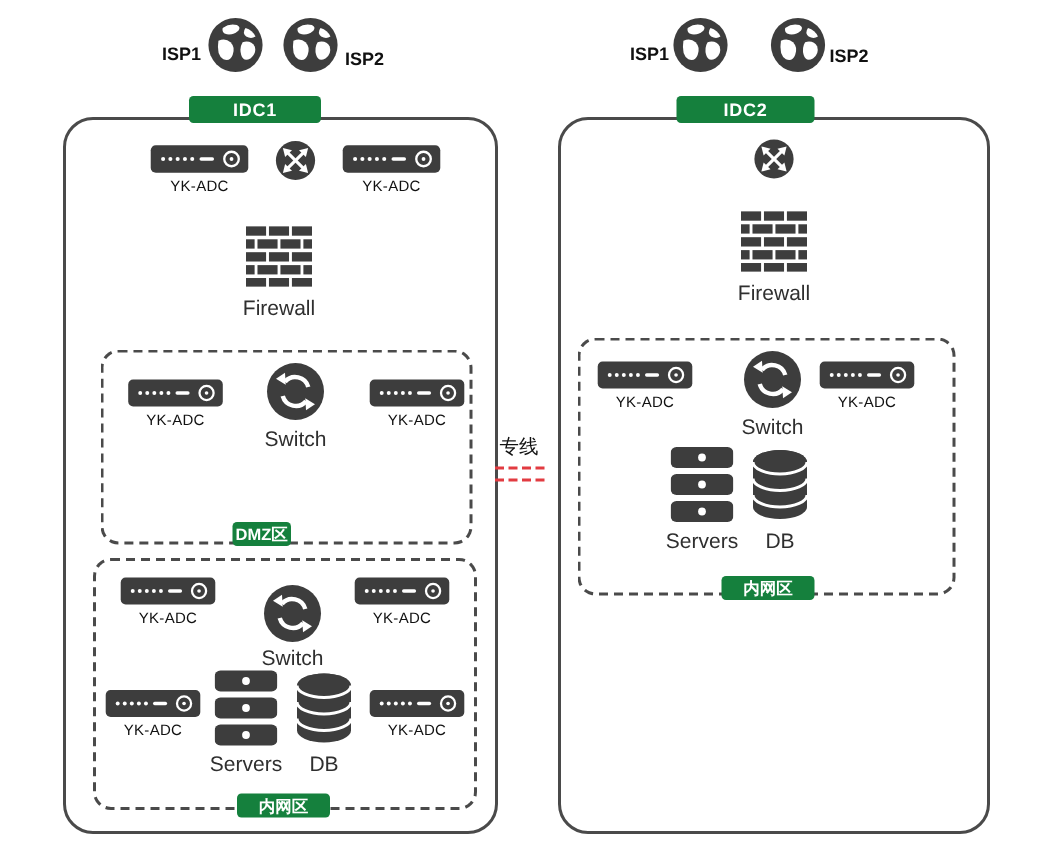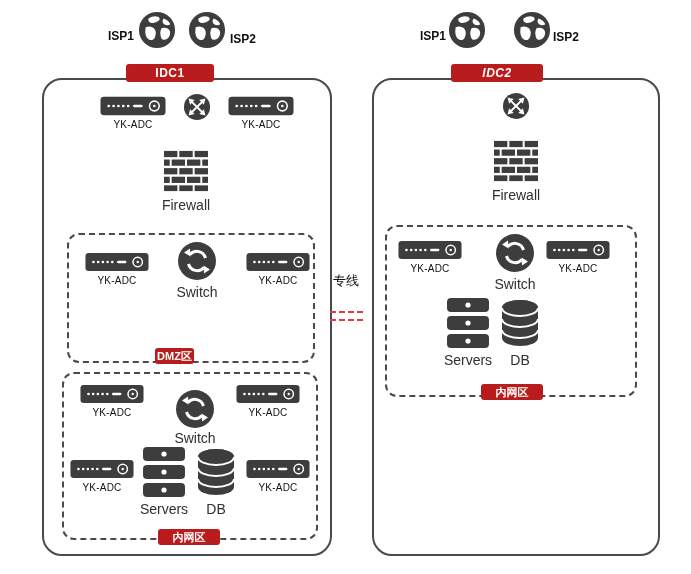--- a/index.html
+++ b/index.html
@@ -3,21 +3,21 @@
 <meta charset="utf-8">
 <style>
   * { margin:0; padding:0; box-sizing:border-box; }
   html,body { background:#ffffff; }
   body { font-family:"Liberation Sans","DejaVu Sans",sans-serif; color:#1a1a1a; }
   .canvas { position:relative; width:691px; height:574px; background:#ffffff; overflow:hidden;padding-left:48px; }
 
   .idc-box   { position:absolute; border:2.5px solid #4a4a4a; border-radius:20px; background:#ffffff; }
   .dashed-box{ position:absolute; border:2px dashed #4a4a4a; border-radius:12px; }
 
-  .badge { position:absolute; background:#b91c1c; color:#ffffff; display:flex;
+  .badge { position:absolute; background:#15803d; color:#ffffff; display:flex;
            align-items:center; justify-content:center; border-radius:3px; font-weight:bold; }
   .badge.idc  { font-size:12px; letter-spacing:0.5px; }
   .badge.zone { font-size:11px; }
 
   .lbl { position:absolute; text-align:center; line-height:1.15; }
   .lbl.adc { font-size:10px; font-weight:normal; color:#111; letter-spacing:0.2px; }
   .lbl.dev { font-size:14px; color:#2f2f2f; }
   .lbl.isp { font-size:12px; font-weight:bold; color:#111; }
   .lbl.link{ font-size:13px; color:#111; }
 
@@ -188,33 +188,33 @@
   <svg class="icon" style="left:70px;top:459px;width:64px;height:20px;">
       <use href="#sym-adc"></use>
     </svg>
   <svg class="icon" style="left:246px;top:459px;width:64px;height:20px;">
       <use href="#sym-adc"></use>
     </svg>
   <div class="lbl adc" style="left:70px;top:482px;width:64px;">YK-ADC</div>
   <div class="lbl adc" style="left:246px;top:482px;width:64px;">YK-ADC</div>
   <div class="badge zone" style="left:158px;top:529px;width:62px;height:16px;">内网区</div>
 
-  <div class="lbl link" style="left:328px;top:274px;width:36px;">专线</div>
+  <div class="lbl link" style="left:328px;top:291px;width:36px;">专线</div>
   <div class="redline" style="left:330px;top:311px;width:33px;"></div>
   <div class="redline" style="left:330px;top:319px;width:33px;"></div>
 
   <svg class="icon" style="left:448px;top:11px;width:38px;height:38px;">
       <use href="#sym-globe"></use>
     </svg>
   <svg class="icon" style="left:513px;top:11px;width:38px;height:38px;">
       <use href="#sym-globe"></use>
     </svg>
   <div class="lbl isp" style="left:408px;top:30px;width:38px;text-align:right;">ISP1</div>
   <div class="lbl isp" style="left:553px;top:31px;width:40px;text-align:left;">ISP2</div>
-  <div class="badge idc" style="left:451px;top:64px;width:92px;height:18px;font-style:italic;">IDC2</div>
+  <div class="badge idc" style="left:451px;top:64px;width:92px;height:18px;">IDC2</div>
 
   <svg class="icon" style="left:502px;top:92px;width:28px;height:28px;">
       <use href="#sym-router"></use>
     </svg>
   <svg class="icon" style="left:494px;top:139px;width:44px;height:44px;">
       <use href="#sym-firewall"></use>
     </svg>
   <div class="lbl dev" style="left:476px;top:187px;width:80px;">Firewall</div>
 
   <svg class="icon" style="left:398px;top:240px;width:64px;height:20px;">

